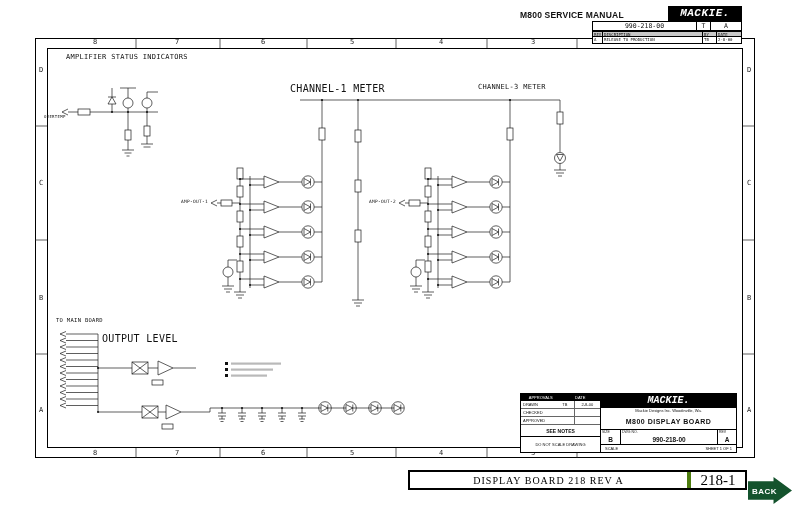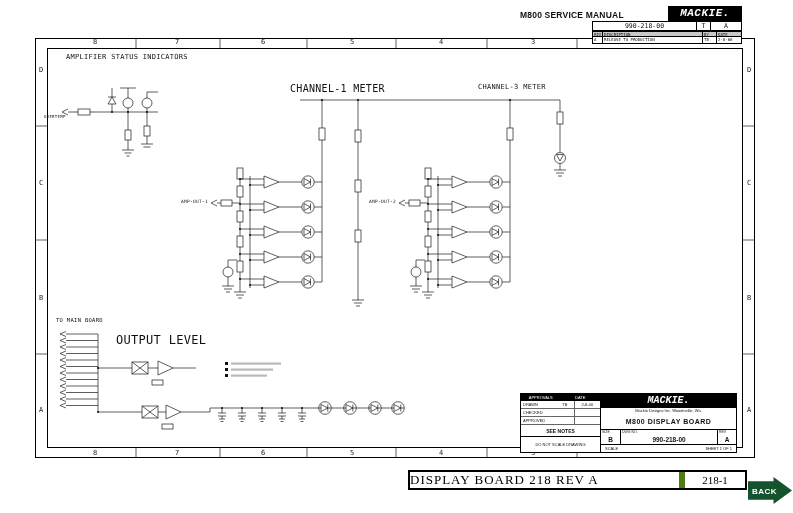--- a/index.html
+++ b/index.html
@@ -56,22 +56,22 @@
   .tb-dwg{flex:1;border-right:1px solid #000}
   .tb-rev{width:18px}
   .tb-lbl{display:block;font-size:3.5px;line-height:4.5px;padding-left:1px;color:#222}
   .tb-val{display:block;text-align:center;font-size:6.5px;font-weight:bold;line-height:9px}
   .tb-scalerow{height:8px;border-top:1px solid #000;font-size:4px;line-height:7px;display:flex;
     justify-content:space-between;padding:0 4px;overflow:hidden}
 
   .copyright{left:33px;top:482px;font:8.5px "Liberation Serif",serif;color:#000}
   .board-box{left:408px;top:470px;width:339px;height:20px;border:2px solid #000;background:#fff;
     display:flex;align-items:center;font-family:"Liberation Serif",serif;color:#000}
-  .bb-title{flex:1;font-size:13px;letter-spacing:1px}
-  .bb-num{width:66px;text-align:center;font-size:11px;line-height:16px;border-left:6px solid #4d7c0f}
+  .bb-title{flex:1;text-align:center;font-size:10px;letter-spacing:1px}
+  .bb-num{width:58px;text-align:center;font-size:15px;line-height:16px;border-left:4px solid #4d7c0f}
   .back-button{left:748px;top:477px;width:44px;height:27px;background:#14532d;cursor:pointer;
     clip-path:polygon(0 16%,58% 16%,58% 0,100% 50%,58% 100%,58% 84%,0 84%)}
   .back-label{position:absolute;left:4px;top:50%;transform:translateY(-50%);color:#fff;
     font:bold 8px "Liberation Sans",sans-serif;letter-spacing:.5px}
 </style>
 </head>
 <body>
 
 <div class="page">
 
@@ -235,21 +235,21 @@
   <div class="glabel" style="left:36px;top:405px">A</div>
   <div class="glabel" style="left:744px;top:65px">D</div>
   <div class="glabel" style="left:744px;top:178px">C</div>
   <div class="glabel" style="left:744px;top:293px">B</div>
   <div class="glabel" style="left:744px;top:405px">A</div>
 
   <div class="slabel" style="left:66px;top:53px;font-size:7px">AMPLIFIER STATUS INDICATORS</div>
   <div class="slabel" style="left:290px;top:83px;font-size:10px">CHANNEL-1 METER</div>
   <div class="slabel" style="left:478px;top:83px;font-size:7px">CHANNEL-3 METER</div>
   <div class="slabel" style="left:56px;top:317px;font-size:5.5px">TO MAIN BOARD</div>
-  <div class="slabel" style="left:116px;top:333px;font-size:12px">OUTPUT LEVEL</div>
+  <div class="slabel" style="left:102px;top:333px;font-size:10px">OUTPUT LEVEL</div>
   <div class="slabel" style="left:181px;top:199px;font-size:4.5px">AMP-OUT-1</div>
   <div class="slabel" style="left:369px;top:199px;font-size:4.5px">AMP-OUT-2</div>
   <div class="slabel" style="left:44px;top:114px;font-size:4px">OVERTEMP</div>
 
   <div class="abs manual-title">M800 SERVICE MANUAL</div>
   <div class="abs logo logo-header">
     <span>MACKIE.</span>
   </div>
   <div class="abs part-box">
     <span class="pb-num">990-218-00</span>

